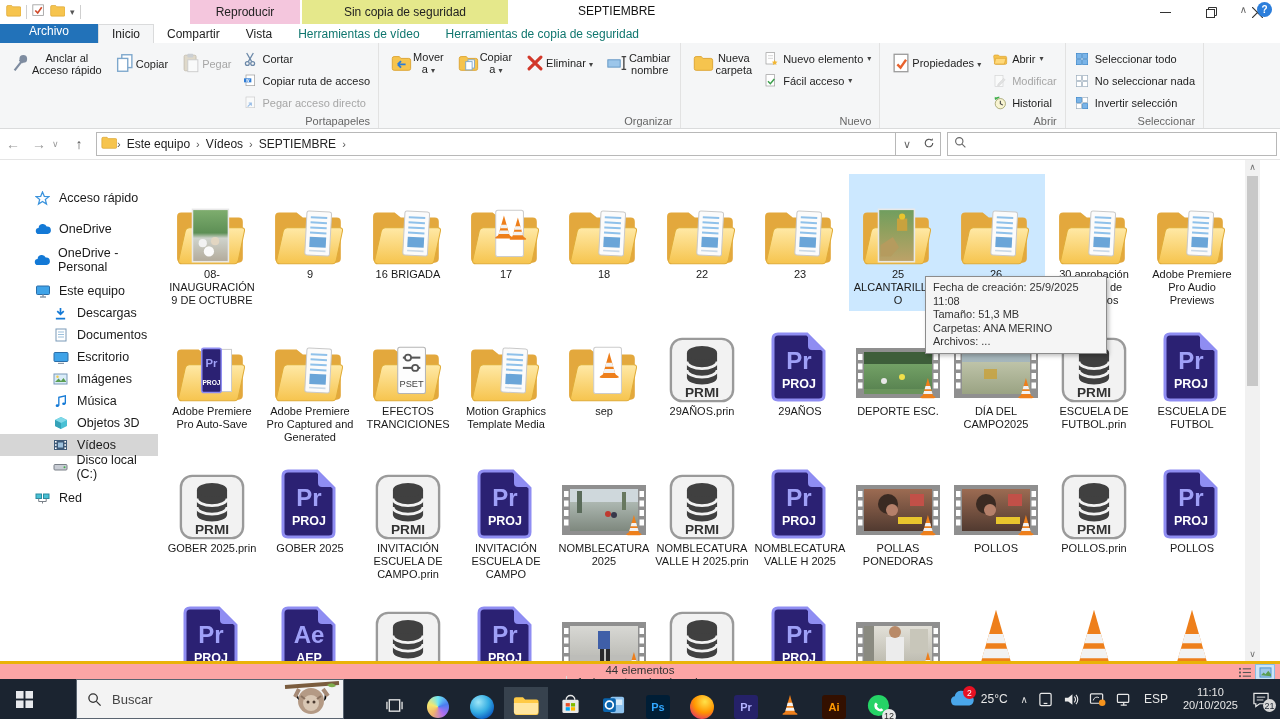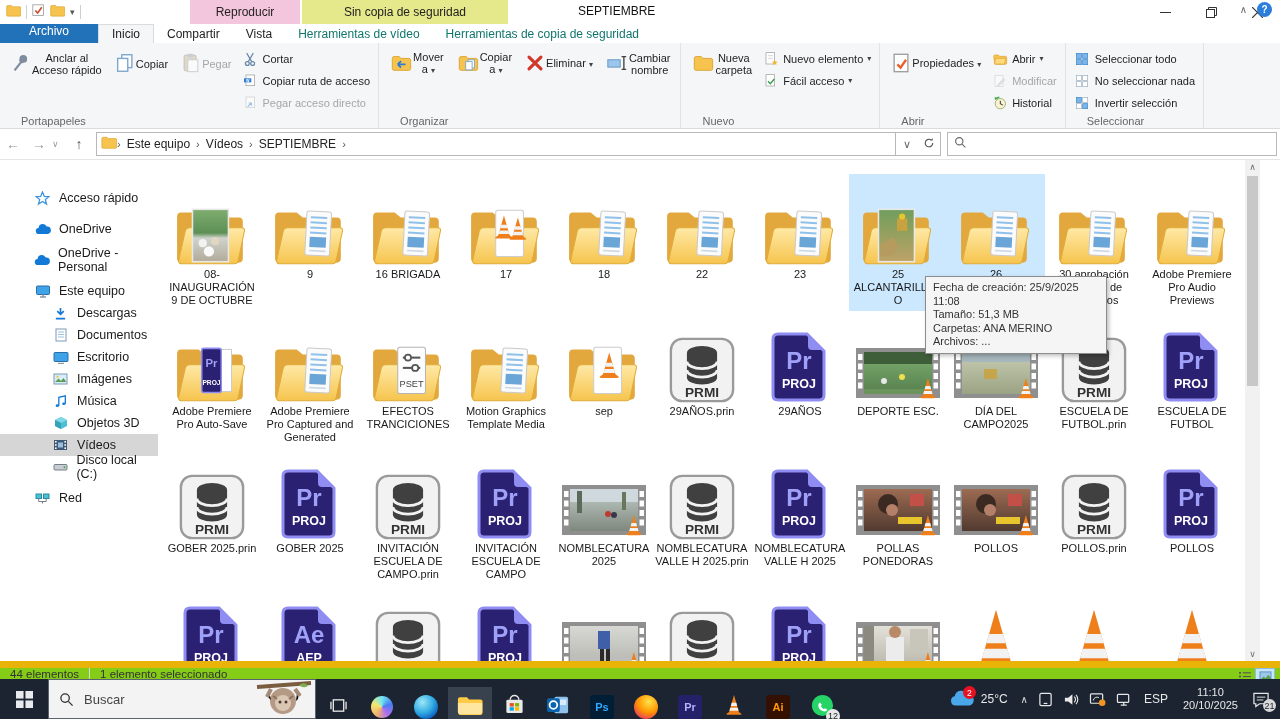--- a/index.html
+++ b/index.html
@@ -24,21 +24,21 @@
   .rtab.file { background:#2272b9; color:#fff; padding:0 14px; }
   .rtab.sel { background:#f5f6f7; border:1px solid #dadbdc; border-bottom:none; }
   .rtab.ctxv { color:#0f766e; }
   #tab-right { position:absolute; right:8px; top:0; height:19px; display:flex; align-items:center; gap:10px; }
   #collapse-chev { color:#666; font-size:10px; }
   #help-btn { width:15px; height:15px; border-radius:50%; background:#2c7edb; color:#fff; font-size:10px; font-weight:bold; display:flex; align-items:center; justify-content:center; }
 
   
   #ribbon { position:absolute; top:43px; left:0; right:0; height:86px; background:#f5f6f7; border-bottom:1px solid #dadbdc; display:flex; }
   .rgroup { position:relative; display:flex; align-items:flex-start; padding:3px 4px 14px 4px; border-right:1px solid #e2e2e2; }
-  .rgroup-label { position:absolute; bottom:1px; left:0; right:0; text-align:left; font-size:11px; color:#666;padding-left:21px; }
+  .rgroup-label { position:absolute; bottom:1px; left:0; right:8px; text-align:right; font-size:11px; color:#666; }
   .rbtn { display:flex; flex-direction:row; align-items:center; padding:3px 5px; margin:0 1px; border-radius:2px; min-width:46px; }
   .rbtn .ric { height:28px; display:flex; align-items:center; }
   .rbtn .rlbl { font-size:11px; line-height:12px; text-align:center; color:#1e1e1e; margin-top:2px; }
   .rsm-col { display:flex; flex-direction:column; justify-content:space-between; gap:1px; padding-top:2px; }
   .rsm { display:flex; align-items:center; gap:4px; font-size:11px; color:#1e1e1e; padding:2px 4px; border-radius:2px; }
   .rsm .ric { width:17px; height:17px; display:flex; align-items:center; justify-content:center; }
   .dis .rlbl, .rsm.dis { color:#a6a6a6; }
   .dis svg { opacity:.45; }
   .caret { font-size:8px; color:#444; }
 
@@ -71,29 +71,29 @@
   .ficon { height:92px; display:flex; align-items:flex-end; justify-content:center; }
   .flbl { margin-top:2px; font-size:11px; line-height:13px; text-align:center; color:#1a1a1a; max-width:94px; overflow-wrap:anywhere; }
 
   #vscroll { position:absolute; right:20px; top:0; width:15px; bottom:0; background:#f1f1f1; }
   #vscroll .arr { position:absolute; left:0; right:0; text-align:center; color:#707070; font-size:9px; }
   #vscroll .thumb { position:absolute; left:2px; right:2px; top:16px; height:210px; background:#c8c8c8; }
 
   #tooltip { position:absolute; left:925px; top:116px; width:182px; background:#f5f5f5; border:1px solid #8c8c8c; box-shadow:2px 2px 4px rgba(0,0,0,.25); padding:4px 7px; font-size:11px; line-height:13.5px; color:#333; z-index:50; }
 
   
-  #statusbar { position:absolute; top:661px; left:0; right:0; height:18px; background:#84cc16; border-top:7px solid #eab308; display:flex; align-items:center; font-size:11.5px; color:#333; }
+  #statusbar { position:absolute; top:661px; left:0; right:0; height:18px; background:#fca5a5; border-top:3px solid #eab308; display:flex; align-items:center; font-size:11.5px; color:#333;flex-direction:column; }
   #statusbar .st { padding:0 10px; }
   #statusbar .st + .st { border-left:1px solid #d9d9d9; }
   #view-toggles { position:absolute; right:6px; top:1px; display:flex; gap:2px; }
   .vt { width:18px; height:15px; display:flex; align-items:center; justify-content:center; }
   .vt.active { background:#cce4f7; outline:1px solid #88bde6; }
 
   
-  #taskbar { position:absolute; top:679px; left:0; right:0; height:40px; background:#1b2430; display:flex; align-items:center; }
+  #taskbar { position:absolute; top:679px; left:0; right:0; height:40px; background:#1b2430; display:flex; align-items:center;gap:28px; }
   .tb-start { width:48px; height:40px; display:flex; align-items:center; justify-content:center; }
   .tb-search { width:268px; height:40px; background:#f3f3f3; border:1px solid #5a6470; display:flex; align-items:center; gap:10px; padding:0 10px; position:relative; }
   .tb-search .q { font-size:13px; color:#444; }
   .tb-sloth { position:absolute; right:2px; top:1px; }
   #tb-apps { display:flex; height:24px; }
   .tb-app { width:44px; height:40px; display:flex; align-items:center; justify-content:center; position:relative; }
   .tb-app.active { background:#37424e; }
   .tb-app.running::after { content:""; position:absolute; bottom:0; left:11px; right:11px; height:2.5px; background:#76b9ed; }
   .tb-app.active::after { content:""; position:absolute; bottom:0; left:2px; right:2px; height:2.5px; background:#76b9ed; }
   .tb-right { margin-left:auto; display:flex; align-items:center; height:40px; color:#e8e8e8; }

